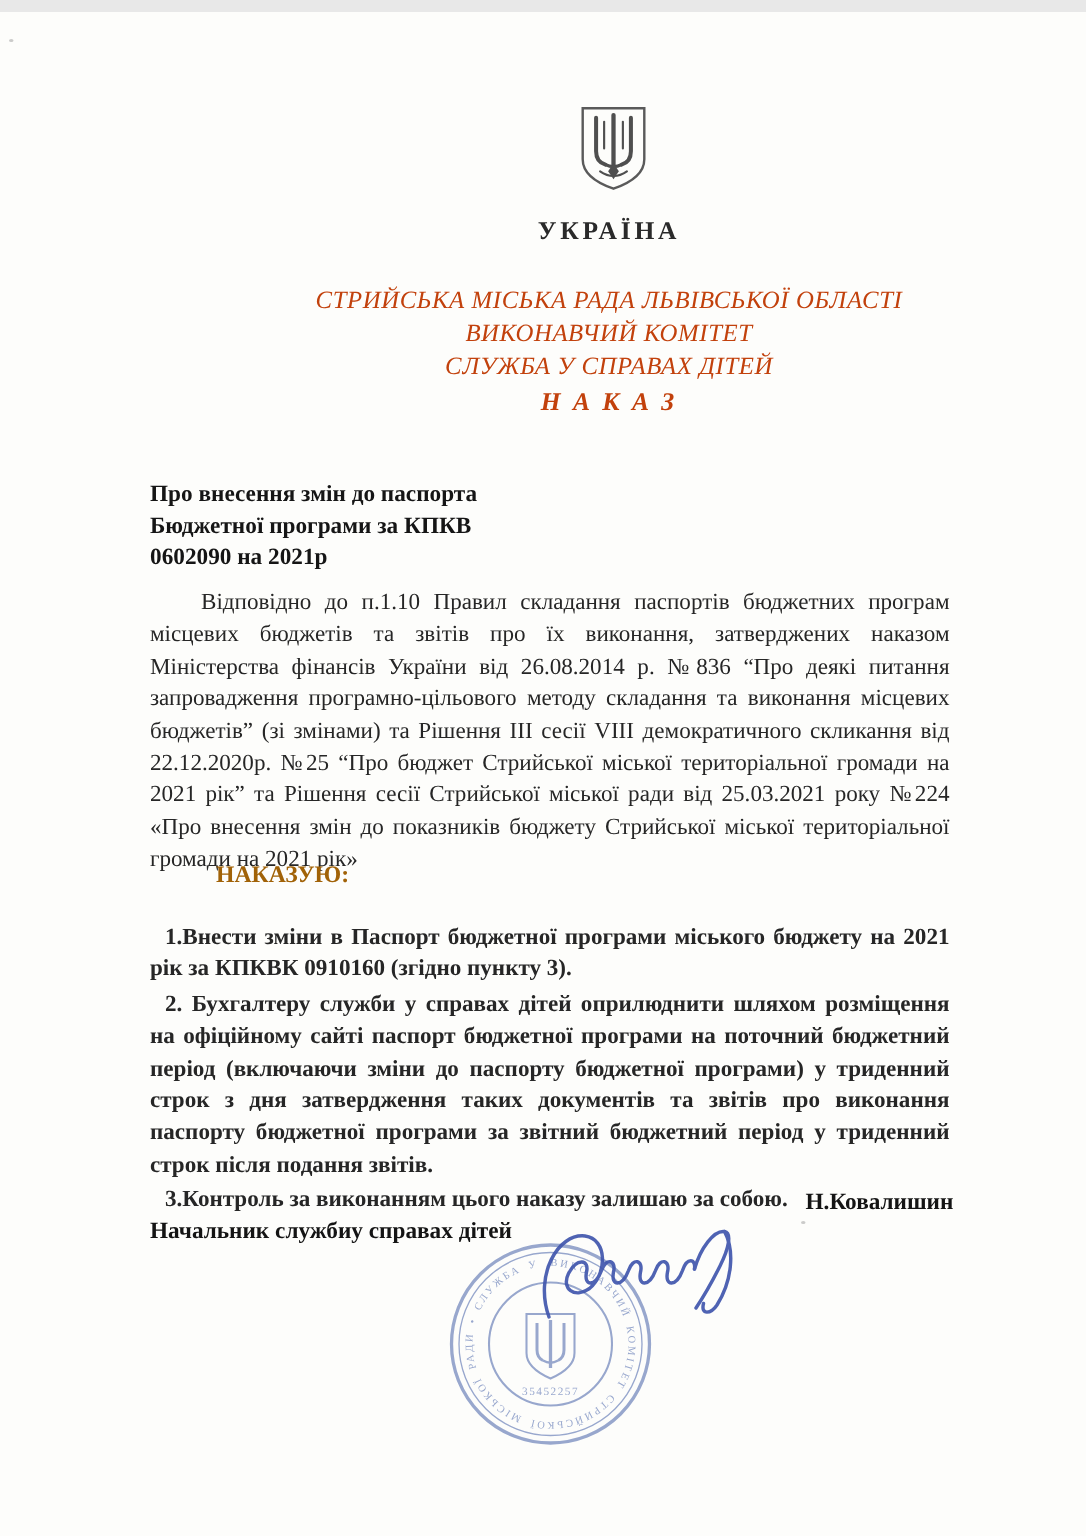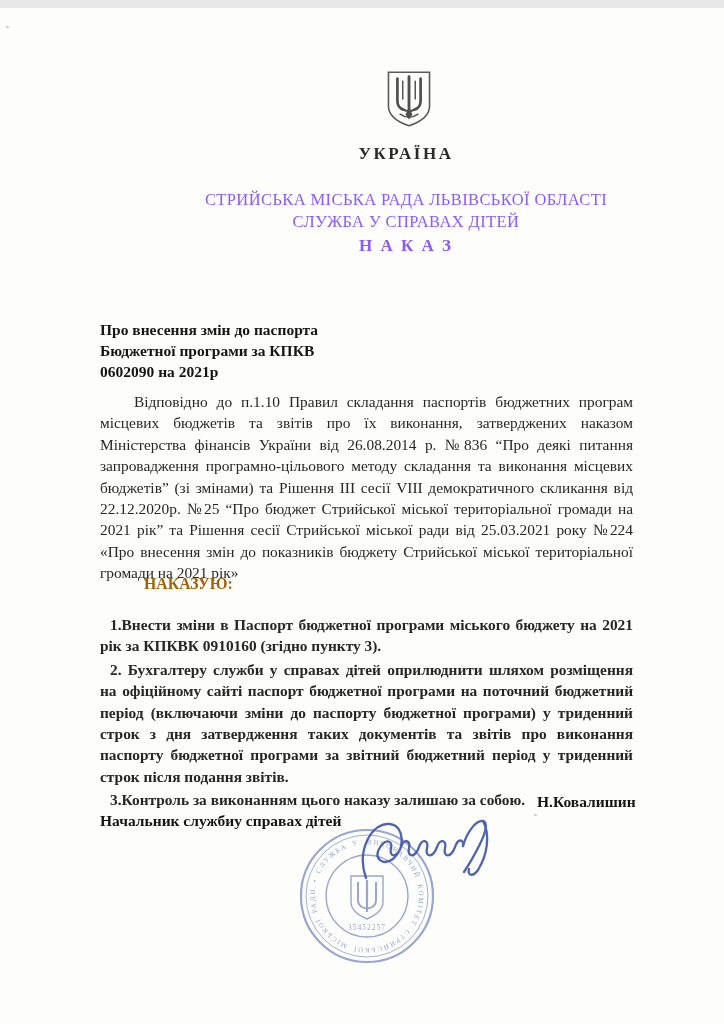--- a/index.html
+++ b/index.html
@@ -4,21 +4,21 @@
 <style>
   html,body{margin:0;padding:0;}
   body{background:#e8e8e8;font-family:"Liberation Serif","DejaVu Serif",serif;}
   .page{
     position:relative;width:724px;height:1024px;margin:8px auto;
     background:#fdfdfb;overflow:hidden;color:#232323;
   }
   .abs{position:absolute;}
   .header-block{
     left:90px;top:181px;width:632px;text-align:center;
-    font-size:16.5px;line-height:22px;color:#8b5cf6;letter-spacing:.4px;
+    font-size:16.5px;line-height:22px;color:#c2410c;letter-spacing:.4px;font-style:italic;
   }
   .country{
     left:90px;top:136px;width:632px;text-align:center;
     font-size:17px;letter-spacing:2.5px;color:#2a2a2a;font-weight:600;
   }
   .doc-type{font-weight:bold;letter-spacing:2px;font-size:17px;margin-top:2px;}
   .date-row span{position:absolute;top:0;font-size:15.5px;color:#222;}
   .date-row{left:0;top:270px;width:724px;height:20px;}
   .d-date{left:233px;} .d-place{left:383px;} .d-num{left:559px;}
   .subject{
@@ -62,20 +62,21 @@
       <path d="M22,45 Q28,48 34,45" stroke-width="2.4"></path>
       <path d="M18,50 Q28,57 38,50" stroke-width="1.6"></path>
     </g>
     <path d="M28,44 L32,50 L28,56 L24,50 Z" fill="#4f4f4f"></path>
   </svg>
 
   <div class="abs country">УКРАЇНА</div>
 
   <div class="abs header-block">
     <div>СТРИЙСЬКА МІСЬКА РАДА ЛЬВІВСЬКОЇ ОБЛАСТІ</div>
+    <div>ВИКОНАВЧИЙ КОМІТЕТ</div>
     <div>СЛУЖБА У СПРАВАХ ДІТЕЙ</div>
     <div class="doc-type">Н А К А З</div>
   </div>
 
 
   <div class="abs subject">
     <div>Про внесення змін до паспорта</div>
     <div>Бюджетної програми за КПКВ</div>
     <div>0602090 на 2021р</div>
   </div>

